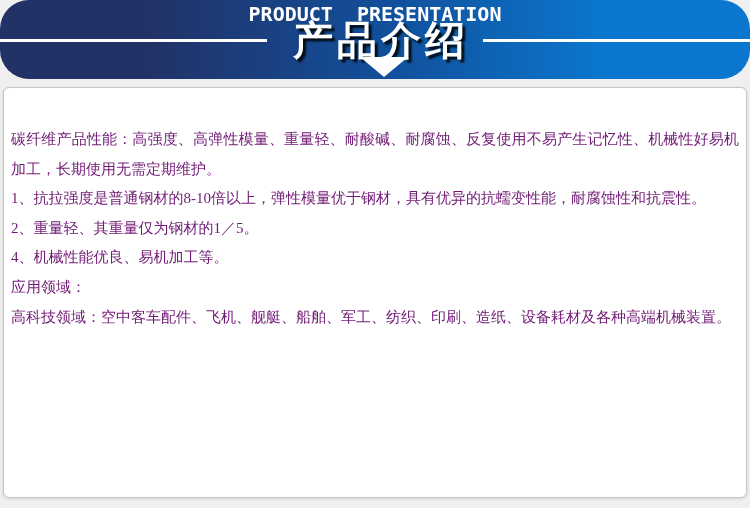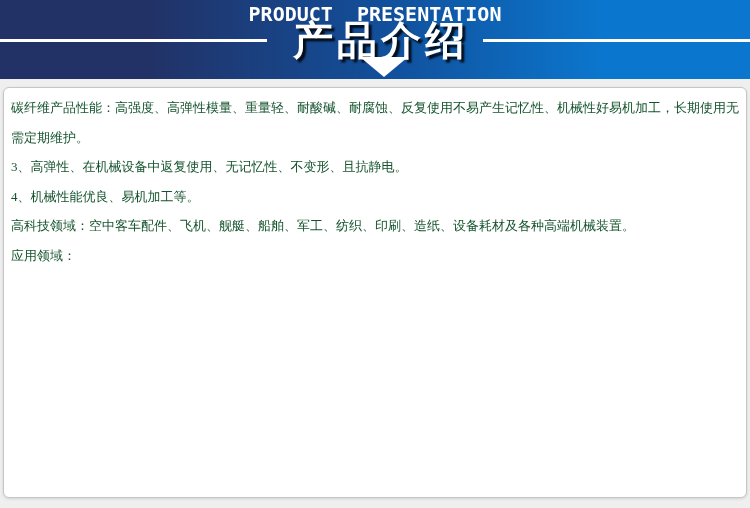--- a/index.html
+++ b/index.html
@@ -15,20 +15,21 @@
     background: #efefef;
     overflow: hidden;
   }
 
   
   .header {
     position: relative;
     width: 750px;
     height: 79px;
     background: linear-gradient(90deg, #223267 0%, #223267 20%, #11509c 52%, #0b76cd 80%, #0b76cd 100%);
+    border-radius: 29px;
   }
   .title-en {
     position: absolute;
     top: 3px;
     left: 0;
     width: 100%;
     text-align: center;
     color: #ffffff;
     font-family: "DejaVu Sans Mono", "Liberation Mono", monospace;
     font-weight: bold;
@@ -84,23 +85,24 @@
     box-sizing: border-box;
     background: #ffffff;
     border: 1px solid #c6c6c6;
     border-radius: 6px;
     box-shadow: 0 1px 3px rgba(0,0,0,0.12);
     padding: 5px 7px;
     overflow: hidden;
   }
   .paragraphs {
     font-family: "Liberation Serif", "DejaVu Serif", serif;
-    font-size: 13px;
+    font-size: 15px;
     line-height: 29.6px;
-    color: #14532d;
+    color: #701a75;
+    margin-top: 32px;
   }
   .paragraphs p {
     margin: 0;
     padding: 0;
     text-align: justify;
     text-justify: inter-ideograph;
   }
 </style>
 </head>
 <body>
@@ -115,20 +117,21 @@
       <div class="title-zh">产品介绍</div>
       <div class="title-line right"></div>
     </div>
 
     <div class="down-triangle"></div>
   </div>
 
   <div class="content-box">
     <div class="paragraphs">
         <p>碳纤维产品性能：高强度、高弹性模量、重量轻、耐酸碱、耐腐蚀、反复使用不易产生记忆性、机械性好易机加工，长期使用无需定期维护。</p>
-        <p>3、高弹性、在机械设备中返复使用、无记忆性、不变形、且抗静电。</p>
+        <p>1、抗拉强度是普通钢材的8-10倍以上，弹性模量优于钢材，具有优异的抗蠕变性能，耐腐蚀性和抗震性。</p>
+        <p>2、重量轻、其重量仅为钢材的1／5。</p>
         <p>4、机械性能优良、易机加工等。</p>
+        <p>应用领域：</p>
         <p>高科技领域：空中客车配件、飞机、舰艇、船舶、军工、纺织、印刷、造纸、设备耗材及各种高端机械装置。</p>
-        <p>应用领域：</p>
       </div>
   </div>
 
 </div>
 
 </body></html>

